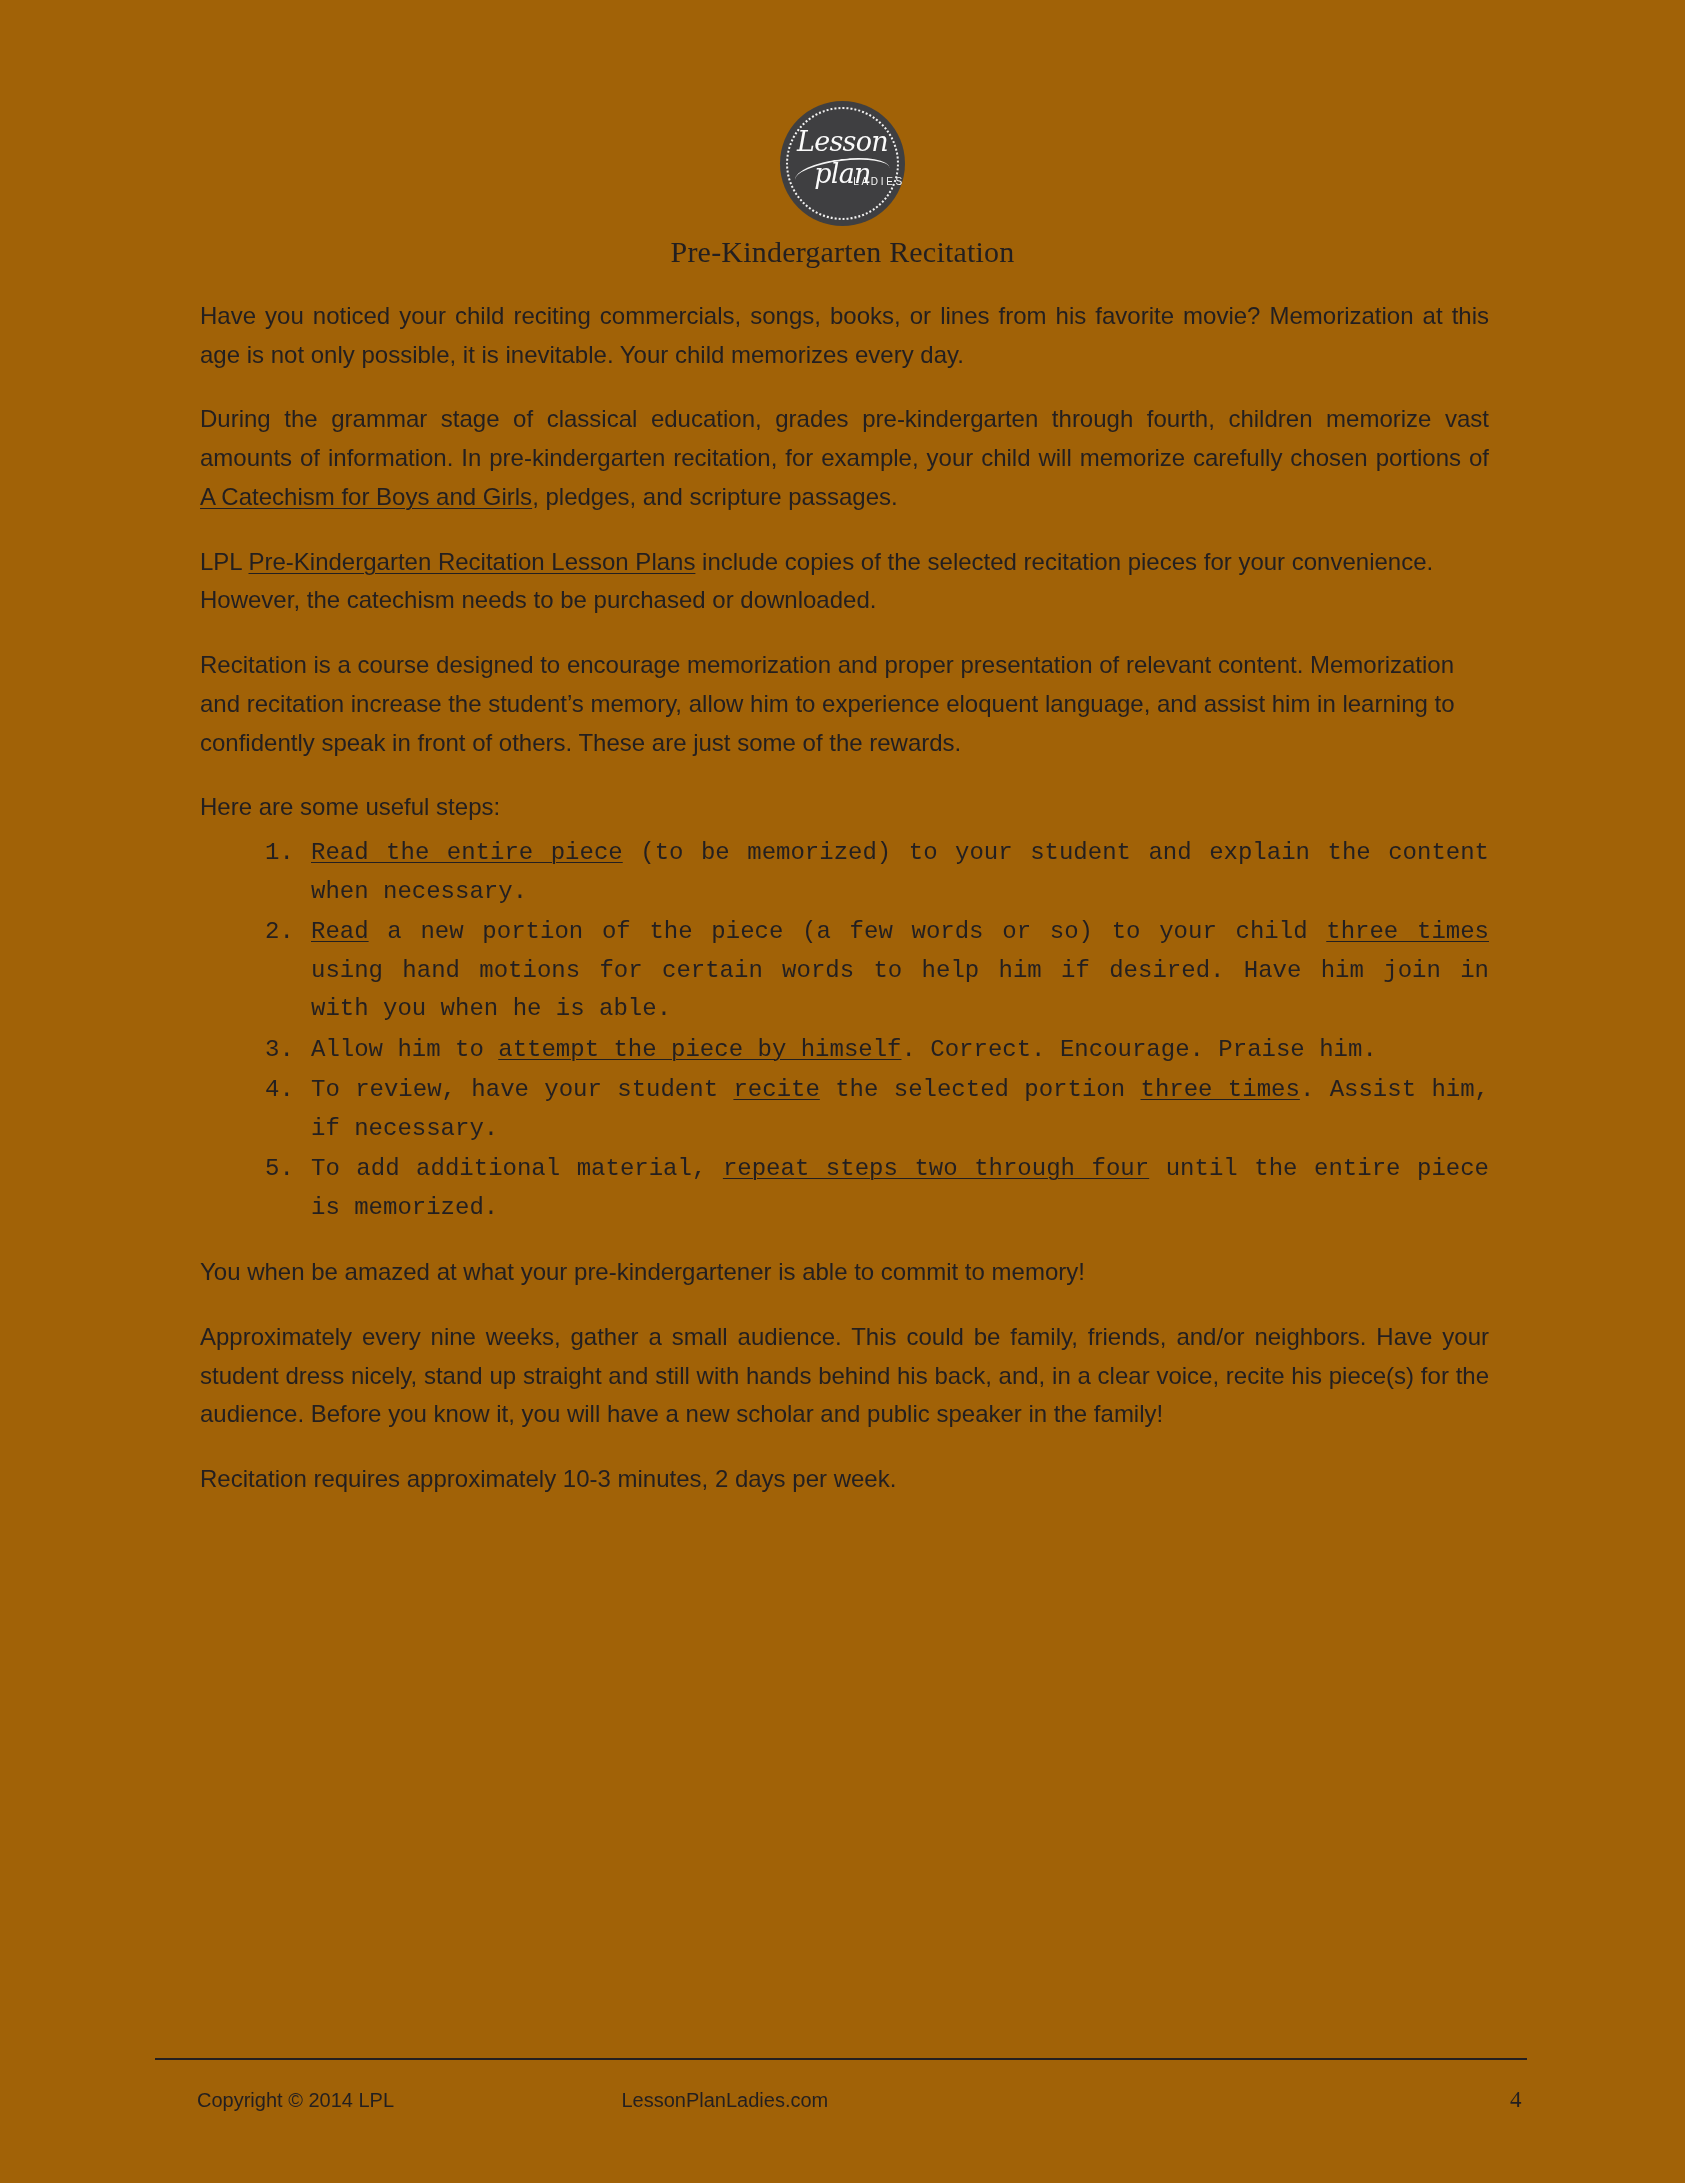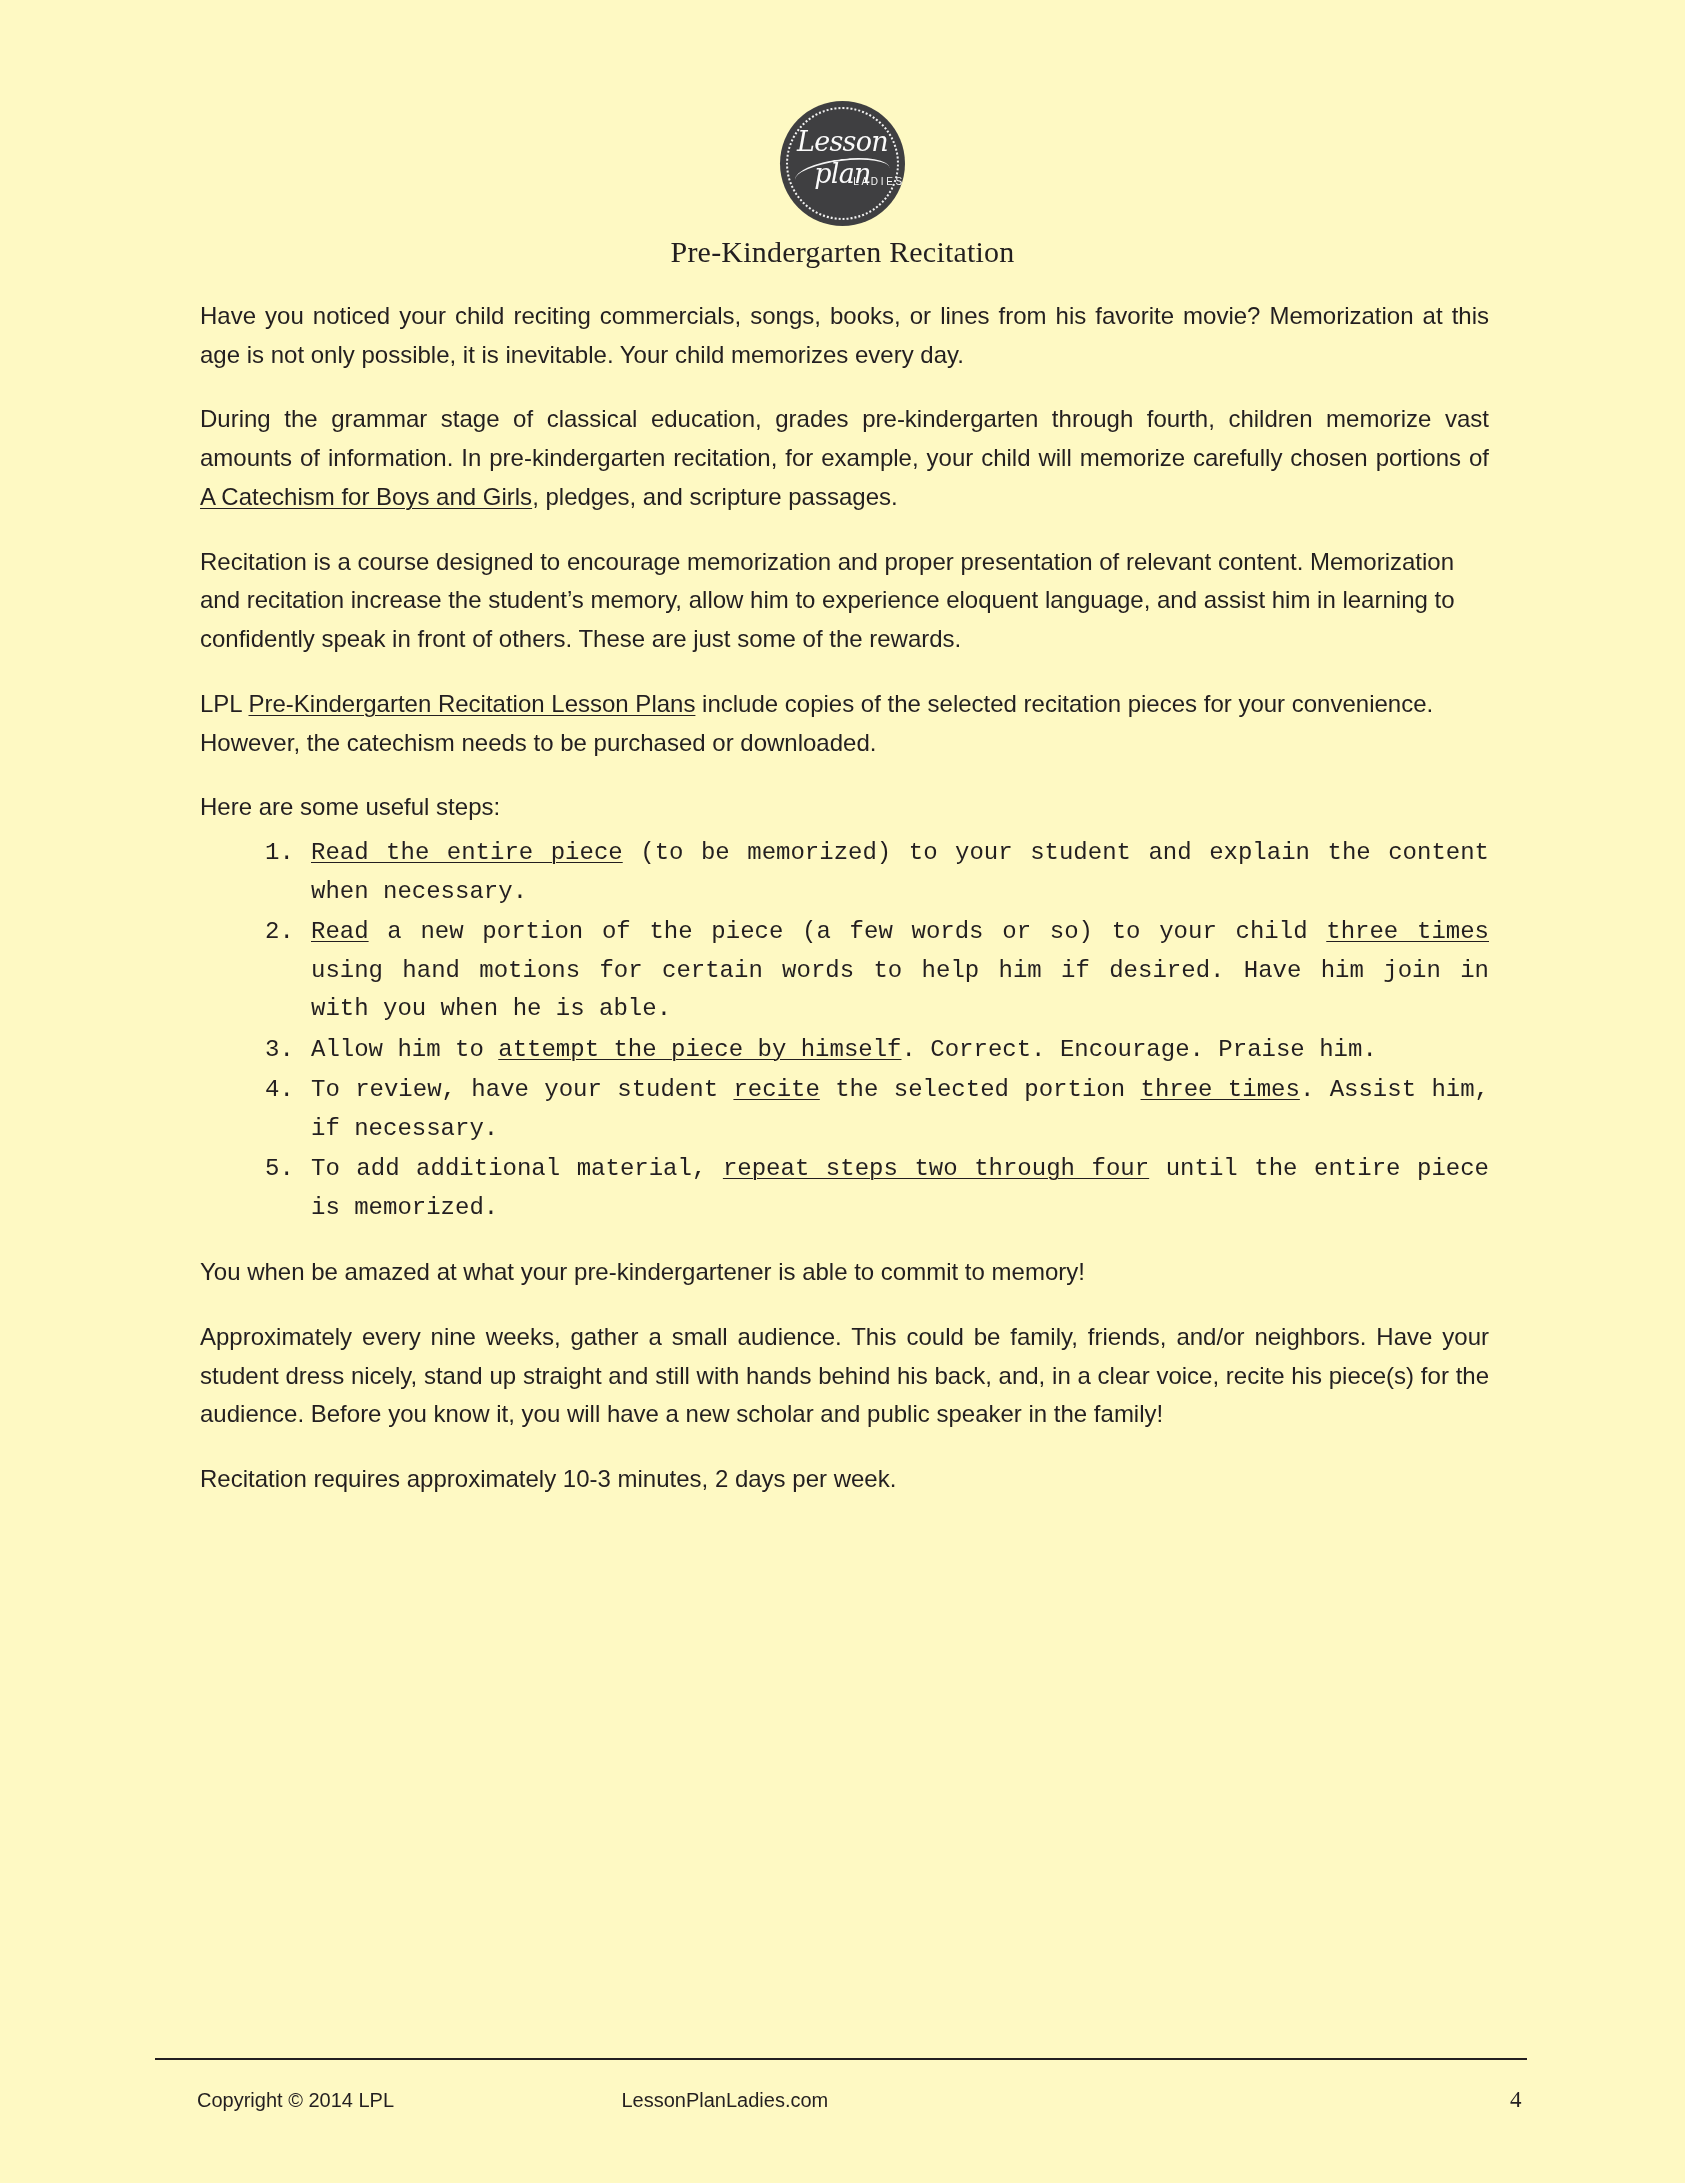--- a/index.html
+++ b/index.html
@@ -8,21 +8,21 @@
     background: #ffffff;
   }
   body {
     font-family: "Liberation Sans", sans-serif;
     color: #231f20;
   }
   .page {
     position: relative;
     width: 1685px;
     height: 2183px;
-    background: #fef9c3;
+    background: #a16207;
     box-sizing: border-box;
     overflow: hidden;
   }
 
   
   .logo-wrap {
     position: absolute;
     left: 0;
     right: 0;
     top: 101px;
@@ -214,23 +214,23 @@
 
   <div class="doc-header">Pre-Kindergarten Recitation</div>
 
   <div class="content">
 
 
     <p class="para justify">Have you noticed your child reciting commercials, songs, books, or lines from his favorite movie?  Memorization at this age is not only possible, it is inevitable.  Your child memorizes every day.</p>
 
     <p class="para justify"><span>During the grammar stage of classical education, grades pre-kindergarten through fourth, children memorize vast amounts of information.  In pre-kindergarten recitation, for example, your child will memorize carefully chosen portions of </span><span class="ul">A Catechism for Boys and Girls</span><span>, pledges, and scripture passages.</span></p>
 
+    <p class="para"><span>LPL </span><span class="ul">Pre-Kindergarten Recitation Lesson Plans</span><span> include copies of the selected recitation pieces for your convenience.  However, the catechism needs to be purchased or downloaded.</span></p>
+
     <p class="para">Recitation is a course designed to encourage memorization and proper presentation of relevant content.  Memorization and recitation increase the student’s memory, allow him to experience eloquent language, and assist him in learning to confidently speak in front of others.  These are just some of the rewards.</p>
-
-    <p class="para"><span>LPL </span><span class="ul">Pre-Kindergarten Recitation Lesson Plans</span><span> include copies of the selected recitation pieces for your convenience.  However, the catechism needs to be purchased or downloaded.</span></p>
 
 
     <p class="para nogap">Here are some useful steps:</p>
 
     <ol class="steps">
       <li>
         <span class="ul">Read the entire piece</span><span> (to be memorized) to your student and explain the content when necessary.</span><span class="ul"></span><span></span><span class="ul"></span><span></span>
       </li>
       <li>
         <span class="ul">Read</span><span> a new portion of the piece (a few words or so) to your child </span><span class="ul">three times</span><span> using hand motions for certain words to help him if desired.  Have him join in with you when he is able.</span><span class="ul"></span><span></span>

